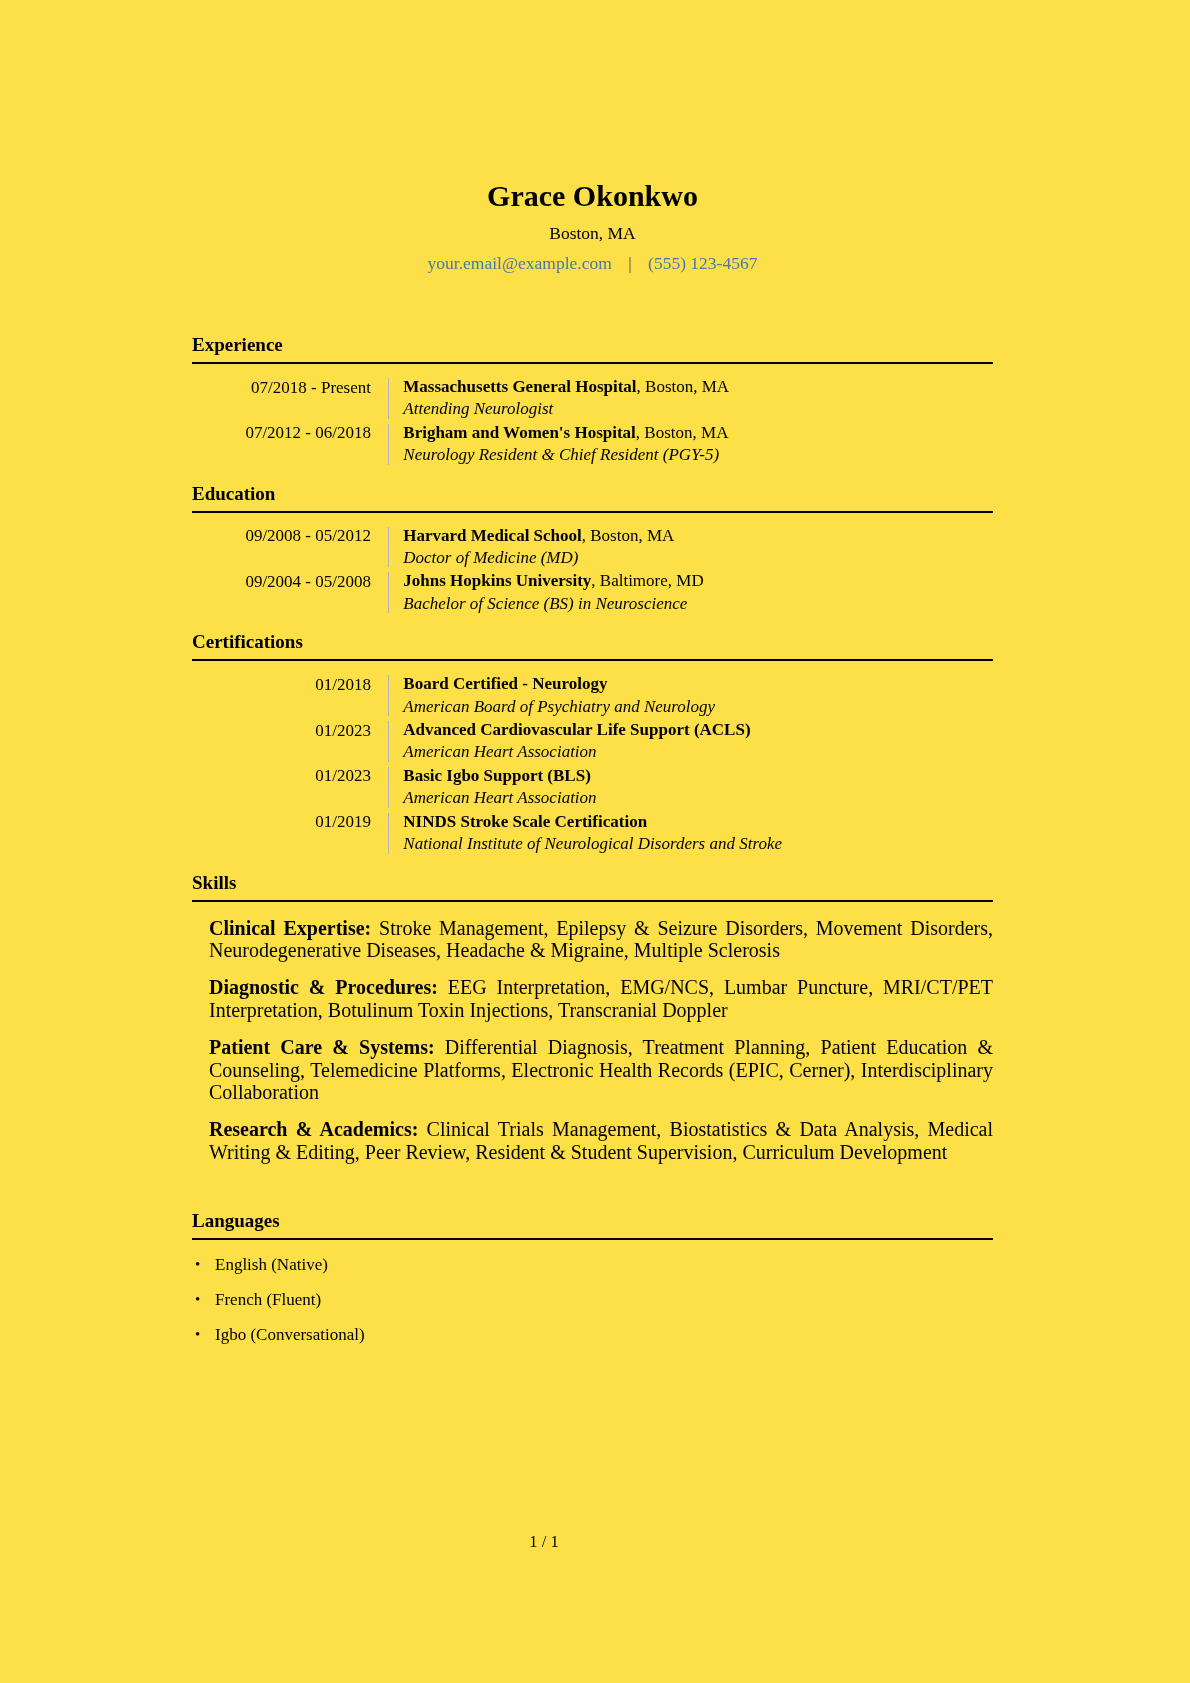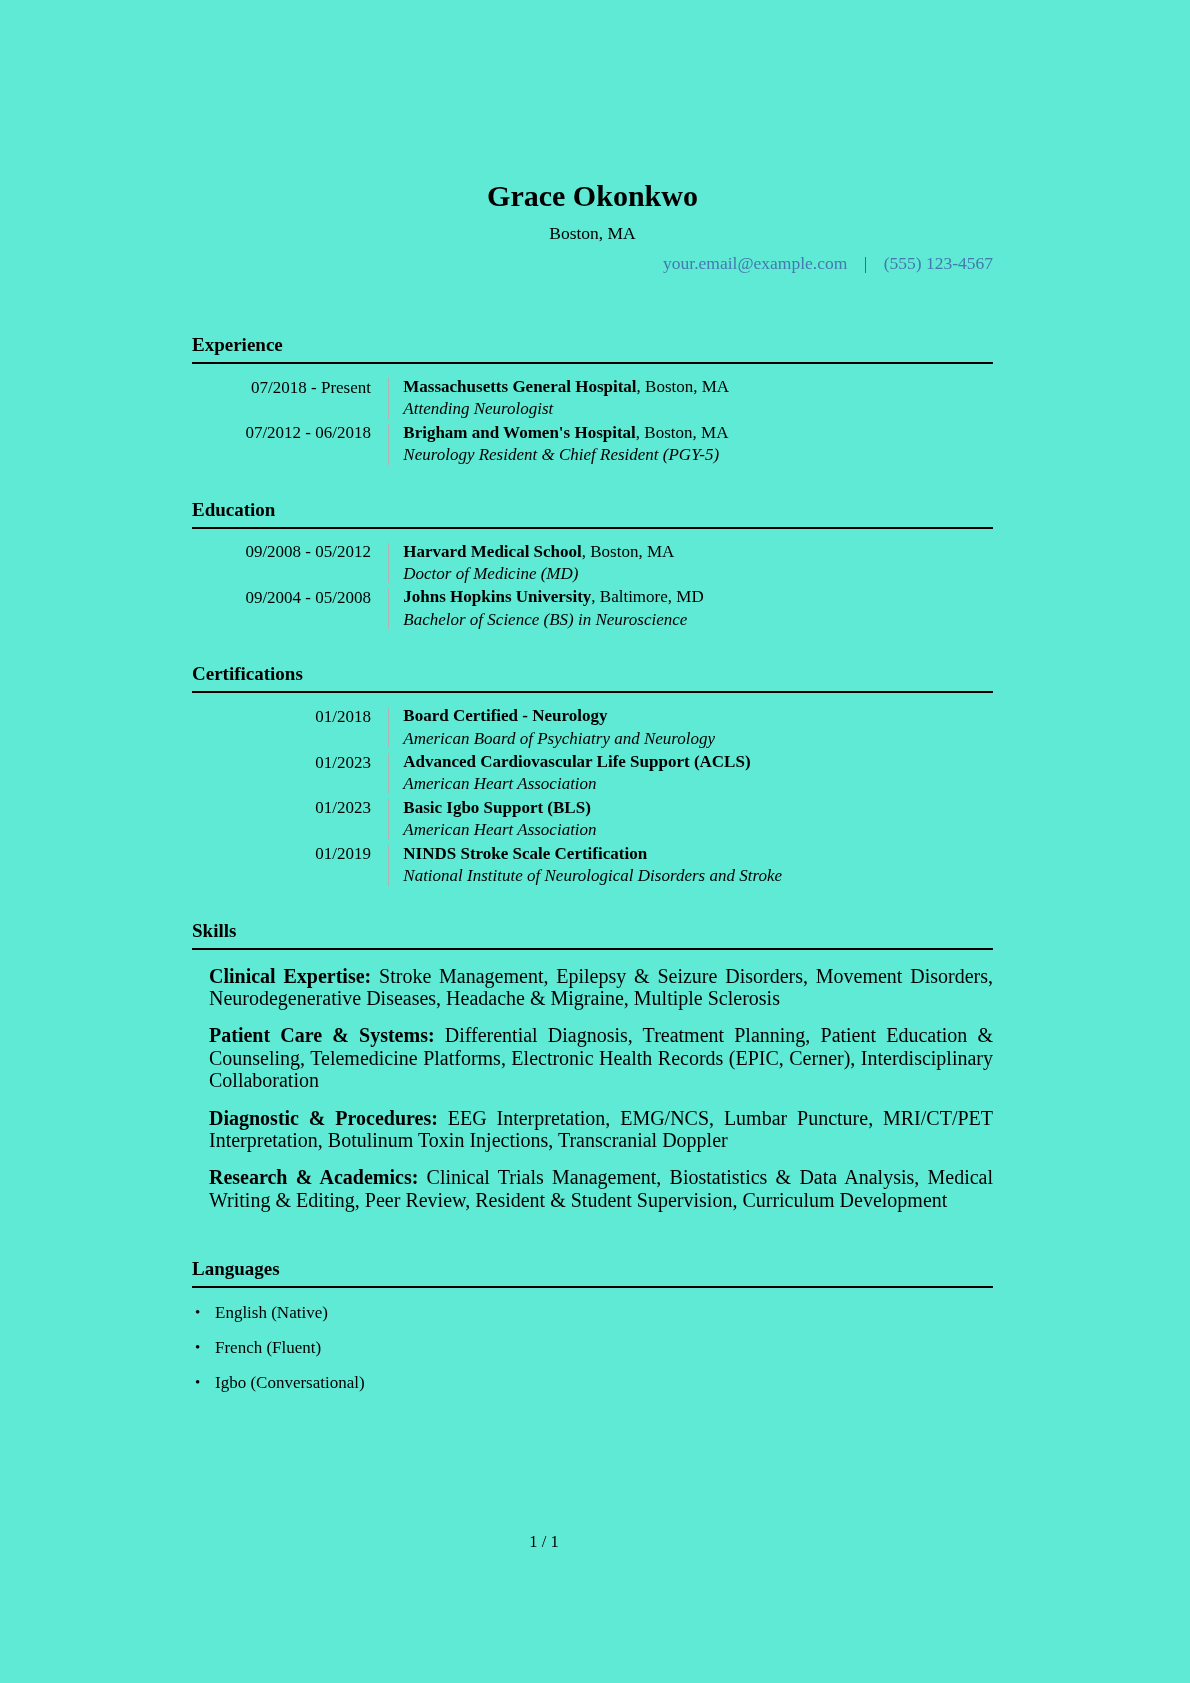--- a/index.html
+++ b/index.html
@@ -6,42 +6,42 @@
     --link-color:#4678af;
     --divider-color:#b3b3b3;
     --rule-color:#000000;
     --text-color:#000000;
   }
   *{box-sizing:border-box;}
   html,body{margin:0;padding:0;background:#ffffff;}
   .page{
     position:relative;
     width:1190px;height:1683px;
-    background:#5eead4;
+    background:#fde047;
     font-family:"Liberation Serif","DejaVu Serif",serif;
     color:var(--text-color);
     overflow:hidden;
   }
   .content{
     position:absolute;
     left:192px;top:0;
     width:801px;
   }
   
   .hdr{text-align:center;}
   .name{
     margin:178px 0 0 0;
     font-size:30px;line-height:36px;font-weight:700;
   }
   .loc{margin-top:8px;font-size:17.5px;line-height:22px;}
-  .contact{margin-top:8px;font-size:17.5px;line-height:22px;text-align:right;}
+  .contact{margin-top:8px;font-size:17.5px;line-height:22px;}
   .contact a{color:var(--link-color);text-decoration:none;cursor:pointer;}
   .contact .sep{color:#555;margin:0 12px;}
   
-  .sec{margin-top:30px;}
+  .sec{margin-top:14px;}
   .sec.first{margin-top:58px;}
   .sec.langs{margin-top:45px;}
   .sec-title{
     margin:0;font-size:19px;line-height:26px;font-weight:700;
   }
   .rule{
     height:0;border-bottom:2.2px solid var(--rule-color);
     margin-top:4px;
   }
   .entries{margin-top:12px;}
@@ -186,24 +186,24 @@
           </div>
         </div>
       </div>
     </section>
 
     <section class="sec">
       <h2 class="sec-title">Skills</h2>
       <div class="rule"></div>
       <p class="skill"><span class="skill-label">Clinical Expertise:</span>
 <span>Stroke Management, Epilepsy &amp; Seizure Disorders, Movement Disorders, Neurodegenerative Diseases, Headache &amp; Migraine, Multiple Sclerosis</span></p>
+      <p class="skill"><span class="skill-label">Diagnostic &amp; Procedures:</span>
+<span>EEG Interpretation, EMG/NCS, Lumbar Puncture, MRI/CT/PET Interpretation, Botulinum Toxin Injections, Transcranial Doppler</span></p>
       <p class="skill"><span class="skill-label">Patient Care &amp; Systems:</span>
 <span>Differential Diagnosis, Treatment Planning, Patient Education &amp; Counseling, Telemedicine Platforms, Electronic Health Records (EPIC, Cerner), Interdisciplinary Collaboration</span></p>
-      <p class="skill"><span class="skill-label">Diagnostic &amp; Procedures:</span>
-<span>EEG Interpretation, EMG/NCS, Lumbar Puncture, MRI/CT/PET Interpretation, Botulinum Toxin Injections, Transcranial Doppler</span></p>
       <p class="skill"><span class="skill-label">Research &amp; Academics:</span>
 <span>Clinical Trials Management, Biostatistics &amp; Data Analysis, Medical Writing &amp; Editing, Peer Review, Resident &amp; Student Supervision, Curriculum Development</span></p>
     </section>
 
     <section class="sec langs">
       <h2 class="sec-title">Languages</h2>
       <div class="rule"></div>
       <ul class="lang-list">
         <li class="lang">English (Native)</li>
         <li class="lang">French (Fluent)</li>

